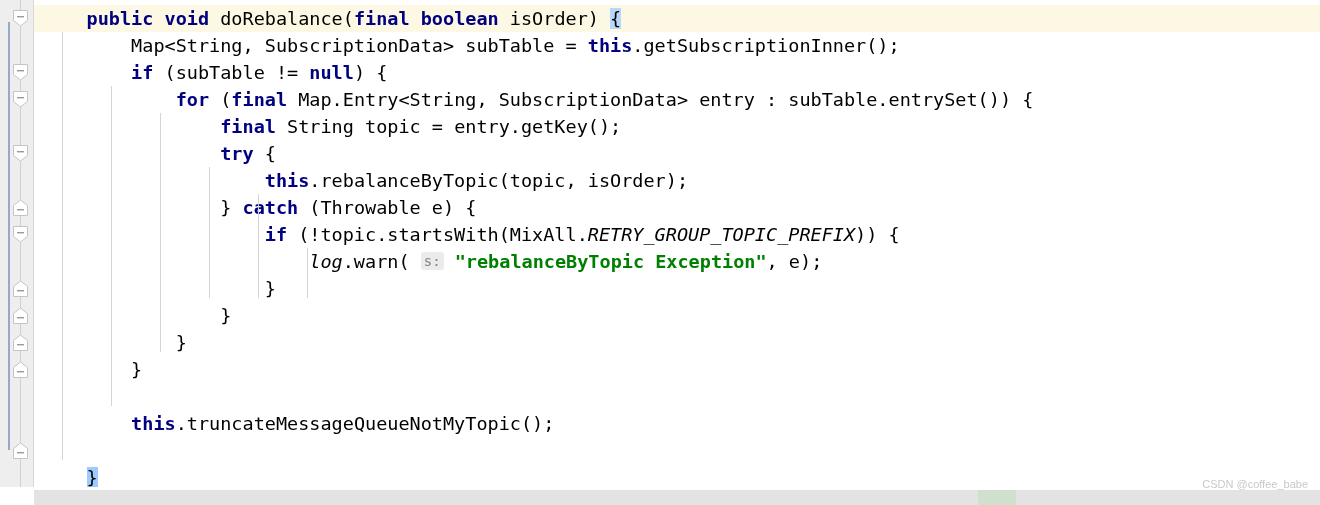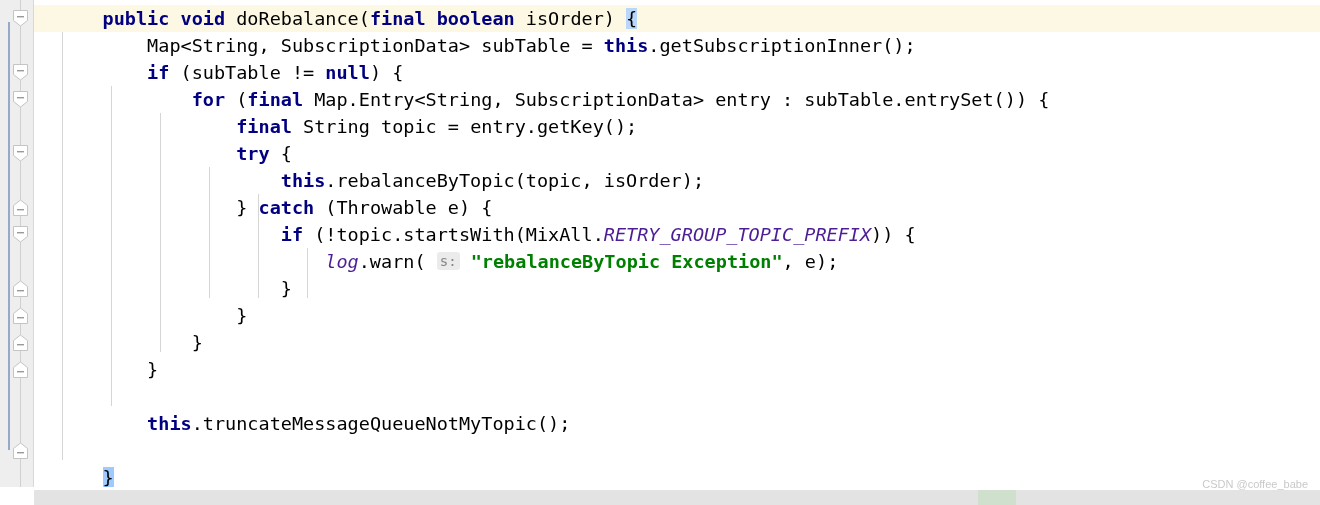--- a/index.html
+++ b/index.html
@@ -104,21 +104,21 @@
     width: 100%;
     font-family: "DejaVu Sans Mono", monospace;
     font-size: 18.5px;
     line-height: 27px;
     white-space: pre;
     color: #000000;
   }
   .ln {
     position: relative;
     height: 27px;
-    padding-left: 24px;
+    padding-left: 8px;
   }
 
   
   .indent-guides {
     position: absolute;
     left: 0;
     top: 0;
     width: 100%;
     height: 487px;
     pointer-events: none;
@@ -127,21 +127,21 @@
   .iguide {
     position: absolute;
     width: 1px;
     background: #d5d5d5;
   }
 
   
   .kw       { color: #000080; font-weight: bold; }
   .plain    { color: #000000; }
   .str      { color: #008000; font-weight: bold; }
-  .static   { color: #4c1d95; font-style: italic; }
+  .static   { color: #000000; font-style: italic; }
   .brace-hl-soft { background: #b8d7fb; }
   .brace-hl      { background: #9ecbff; }
 
   
   .phint {
     display: inline-block;
     background: #ebebeb;
     color: #858585;
     border-radius: 3px;
     font-size: 14px;

